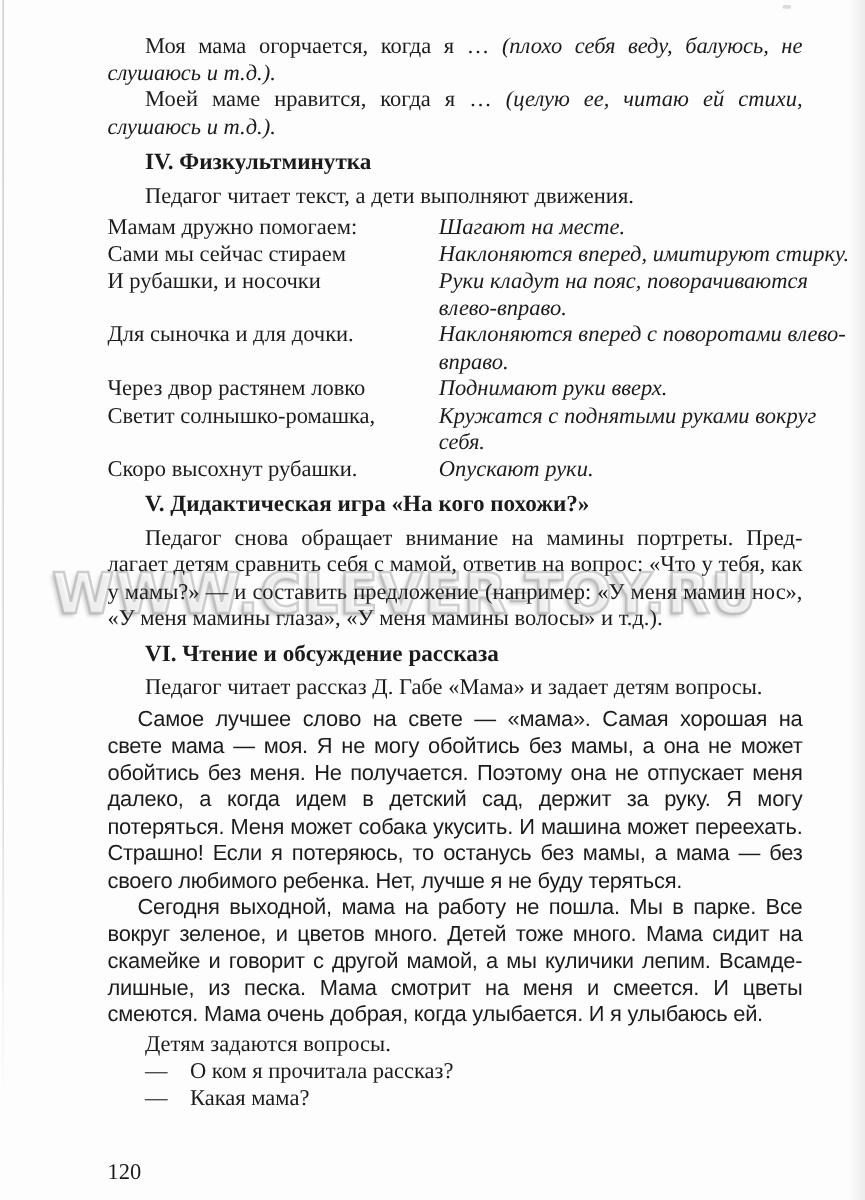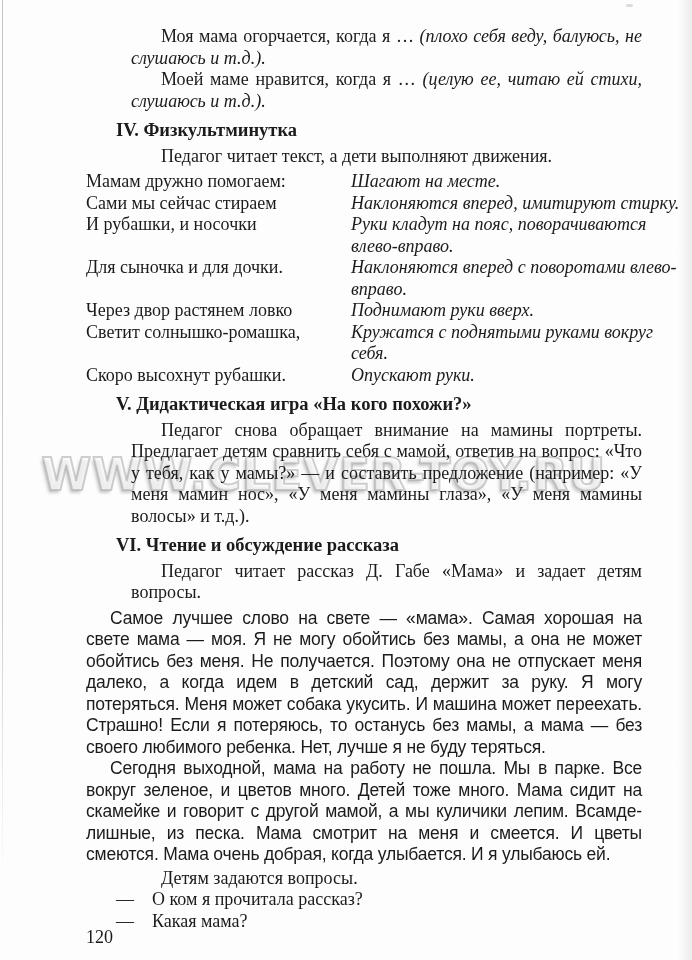--- a/index.html
+++ b/index.html
@@ -34,21 +34,21 @@
     z-index:1;
     white-space:nowrap;
   }
   .content{
     position:absolute;left:86px;top:26px;width:556px;
     font-size:18px;line-height:21.5px;
     z-index:2;
   }
   p{margin:0;}
   .para{text-align:justify;}
-  .indent{text-indent:30px;margin-left:45px;}
+  .indent{text-indent:30px;}
   .ital{font-style:italic;}
   .heading{
     font-weight:bold;
     font-size:18.5px;
     margin:8px 0 4px 30px;
   }
   .exercise{margin-top:4px;}
   .ex-row{display:grid;grid-template-columns:226px 330px;gap:39px;}
   .ex-left{}
   .ex-right{font-style:italic;hyphens:manual;-webkit-hyphens:manual;}

